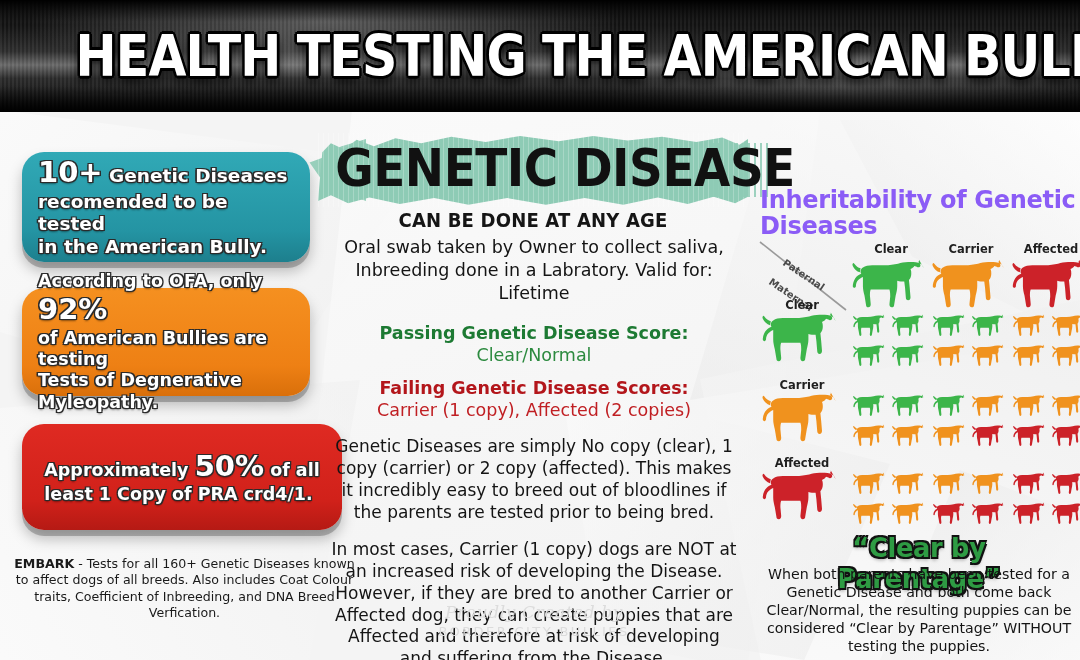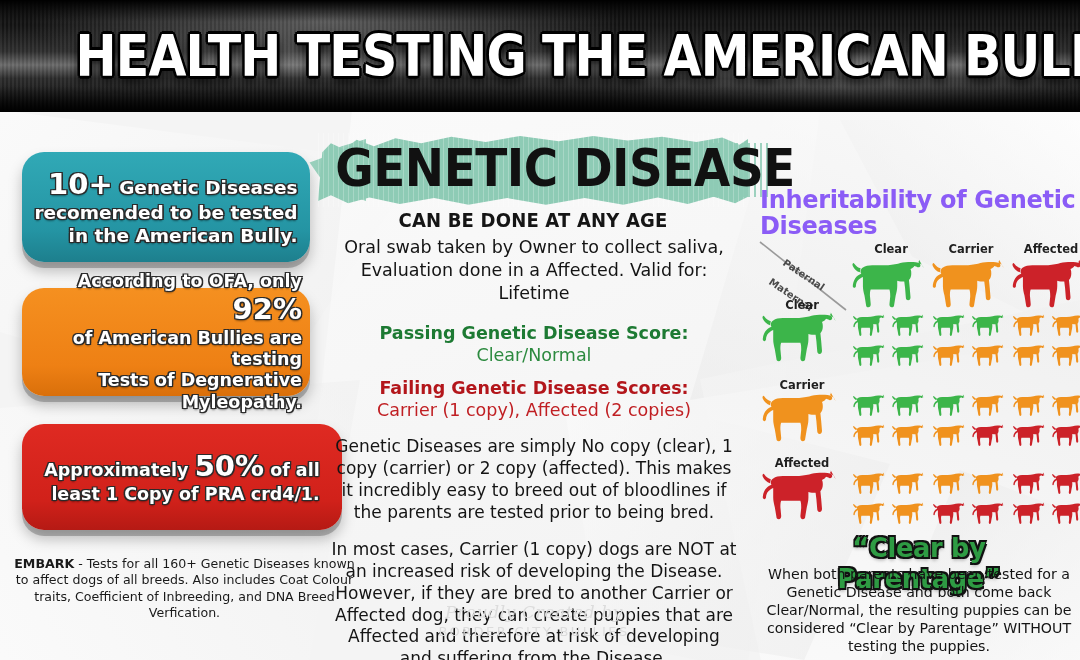--- a/index.html
+++ b/index.html
@@ -42,25 +42,25 @@
     font-weight:bold;font-size:57px;letter-spacing:-1px;
     transform:translateY(-50%) scaleX(.86);
     text-shadow:
       0 0 2px #000,2px 2px 0 #000,-2px 2px 0 #000,2px -2px 0 #000,-2px -2px 0 #000,
       0 3px 0 #000,0 -3px 0 #000,3px 0 0 #000,-3px 0 0 #000,
       0 6px 12px rgba(0,0,0,.9);
     white-space:nowrap;
   }
 
   
-  .pill{position:absolute;border-radius:22px;color:#fff;text-align:right;
+  .pill{position:absolute;border-radius:22px;color:#fff;text-align:left;
     display:flex;align-items:center;justify-content:center;
     font-weight:bold;line-height:1.22;
     box-shadow:0 6px 0 rgba(0,0,0,.22),0 9px 14px rgba(0,0,0,.25);
-    padding:10px 8px;box-sizing:border-box;}
+    padding:10px 16px;box-sizing:border-box;}
   .pill span{display:block;
     text-shadow:-1.4px -1.4px 0 #2b2b2b,1.4px -1.4px 0 #2b2b2b,-1.4px 1.4px 0 #2b2b2b,1.4px 1.4px 0 #2b2b2b,0 2px 2px rgba(0,0,0,.45);}
   .pill .big{font-size:29px;}
   .pill-teal{left:22px;top:152px;width:288px;height:110px;background:linear-gradient(180deg,#31a9b6 0%,#2494a3 72%,#1d7f8d 100%);font-size:18.5px;}
   .pill-orange{left:22px;top:288px;width:288px;height:108px;background:linear-gradient(180deg,#f59020 0%,#ee8014 72%,#d96f0a 100%);font-size:17.5px;}
   .pill-red{left:22px;top:424px;width:320px;height:106px;background:linear-gradient(180deg,#df2a22 0%,#d1211a 72%,#b51a14 100%);font-size:17.5px;}
 
   
   .footnotes{position:absolute;left:8px;top:556px;width:368px;text-align:center;
     font-family:"DejaVu Sans",sans-serif;font-size:12.6px;line-height:1.30;color:#1a1a1a;}
@@ -187,21 +187,21 @@
       <div class="stroke"></div>
       <div class="bristles"></div>
       <div class="tail2"></div>
   </div>
   <div class="center-head">
     <div class="h2">GENETIC DISEASE</div>
   </div>
   <div class="center-sub">CAN BE DONE AT ANY AGE</div>
 
   <div class="center-body">
-    <div class="lead">Oral swab taken by Owner to collect saliva, Evaluation done in a Affected. Valid for: Lifetime</div>
+    <div class="lead">Oral swab taken by Owner to collect saliva, Inbreeding done in a Labratory. Valid for: Lifetime</div>
     <div class="pass">
       <div>Passing Genetic Disease Score:</div>
       <div class="val">Clear/Normal</div>
     </div>
     <div class="fail">
       <div>Failing Genetic Disease Scores:</div>
       <div class="val">Carrier (1 copy), Affected (2 copies)</div>
     </div>
     <div class="para">Genetic Diseases are simply No copy (clear), 1 copy (carrier) or 2 copy (affected). This makes it incredibly easy to breed out of bloodlines if the parents are tested prior to being bred.</div>
     <div class="para2">In most cases, Carrier (1 copy) dogs are NOT at an increased risk of developing the Disease. However, if they are bred to another Carrier or Affected dog, they can create puppies that are Affected and therefore at risk of developing and suffering from the Disease.</div>

